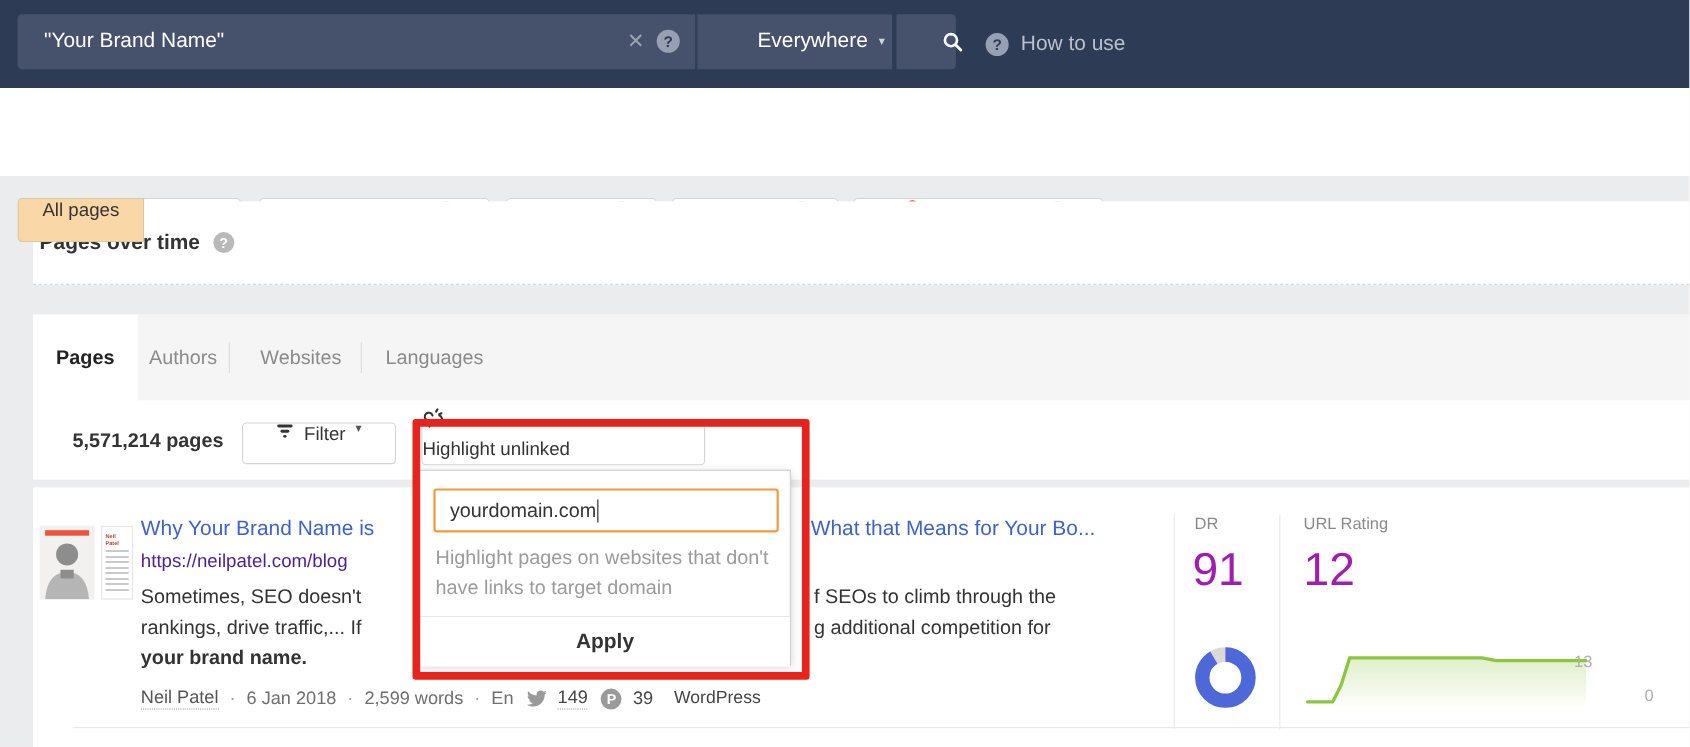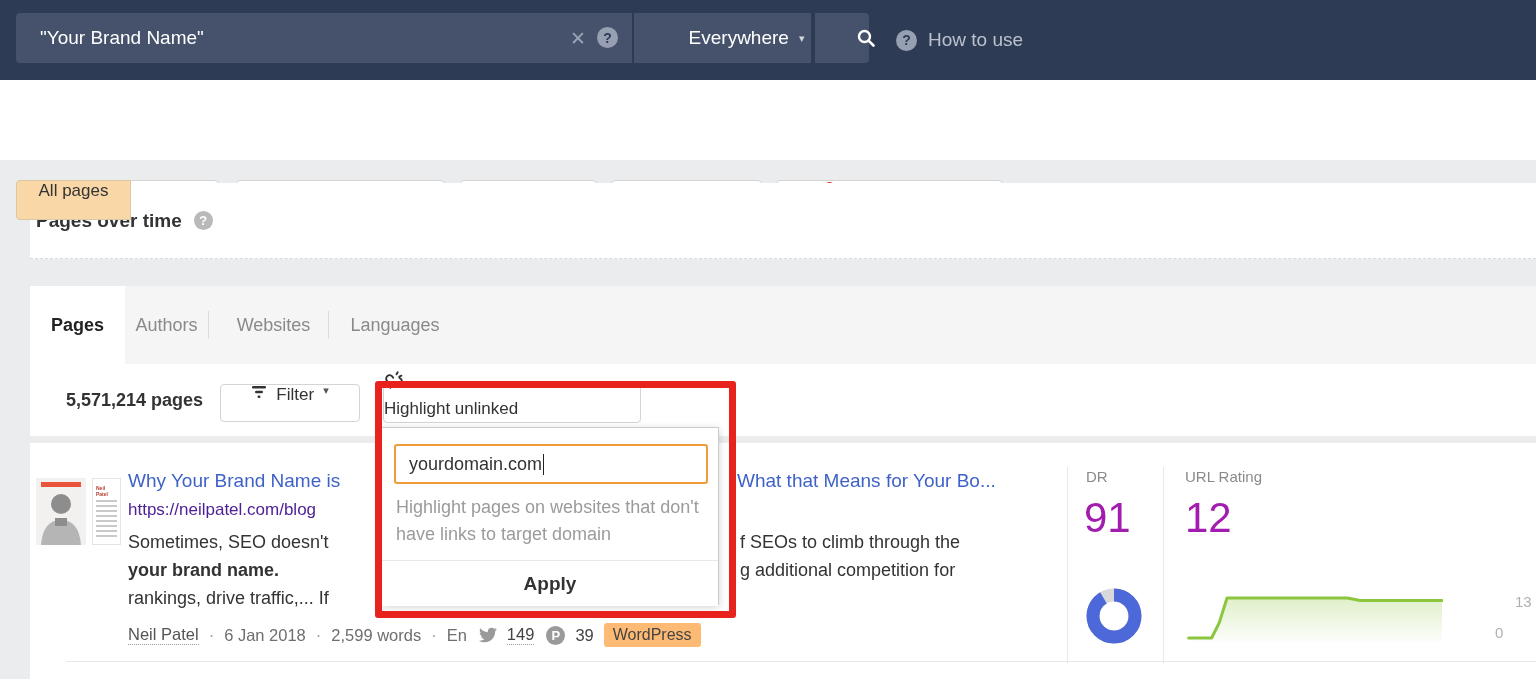--- a/index.html
+++ b/index.html
@@ -64,21 +64,21 @@
             z-index:10; pointer-events:none; }
 
   
   .r-title { font-size:19px; color:#3f62c9; cursor:pointer; white-space:nowrap; }
   .r-url { font-size:17px; color:#4c1d95; cursor:pointer; white-space:nowrap; }
   .r-desc { font-size:18px; line-height:28px; color:#333; white-space:nowrap; }
   .meta { display:flex; align-items:center; gap:10px; font-size:16.5px; color:#6e6e6e; white-space:nowrap; }
   .meta .dot { color:#9a9a9a; }
   .dotted { border-bottom:1px dotted #9a9a9a; cursor:pointer; }
   .darknum { color:#444; }
-  .badge { background:#fdba74; border-radius:3px; padding:3px 9px; color:#444; font-size:16px; }
+  .badge { background:#ffffff; border-radius:3px; padding:3px 9px; color:#444; font-size:16px; }
   .thumb-photo { left:36px; top:478px; width:50px; height:67px; background:#f2f1ef; overflow:hidden; }
   .thumb-page { left:92px; top:478px; width:29px; height:67px; background:#fff; border:1px solid #e4e4e4; padding:6px 3px 0 3px; }
   .thumb-title { display:block; font-size:5px; font-weight:bold; color:#b3402e; margin-bottom:3px; }
   .thumb-lines { height:40px; background:repeating-linear-gradient(#c9c9c9 0 2px, #fff 2px 5px); }
 
   
   .statdiv { width:1px; background:#e8e8e8; top:467px; height:196px; }
   .statlabel { font-size:15px; color:#8a8a8a; }
   .statvalue { font-size:42px; color:#a21caf; }
   .sparklabel { font-size:15px; color:#b0b0b0; }
@@ -207,22 +207,22 @@
     <span class="thumb-title">Neil Patel</span>
     <div class="thumb-lines"></div>
   </div>
 
   <div class="abs r-title" style="left:128px;top:470px">Why Your Brand Name is</div>
   <div class="abs r-title" style="left:737px;top:470px">What that Means for Your Bo...</div>
   <div class="abs r-url" style="left:128px;top:500px">https://neilpatel.com/blog</div>
 
   <div class="abs r-desc" style="left:128px;top:528px">
     <div>Sometimes, SEO doesn't</div>
+    <div>rankings, drive traffic,... If</div>
     <div style="font-weight:bold">your brand name.</div>
-    <div>rankings, drive traffic,... If</div>
   </div>
   <div class="abs r-desc" style="left:740px;top:528px">
     <div>f SEOs to climb through the</div>
     <div>g additional competition for</div>
   </div>
 
   <div class="abs meta" style="left:128px;top:623px">
     <span class="dotted" style="color:#555">Neil Patel</span>
     <span class="dot">·</span>
     <span>6 Jan 2018</span>
@@ -260,21 +260,21 @@
       <defs>
         <linearGradient id="sparkfill" x1="0" y1="0" x2="0" y2="1">
           <stop offset="0" stop-color="#8dc63f" stop-opacity="0.28"></stop>
           <stop offset="1" stop-color="#8dc63f" stop-opacity="0.02"></stop>
         </linearGradient>
       </defs>
       <path fill="url(#sparkfill)" d="M3.6,48.0 L26.6,48.0 L34.3,32.6 L42.0,8.0 L162.3,8.0 L175.1,10.5 L257.0,10.5 L257.0,52 L3.6,52 Z"></path>
       <path fill="none" stroke="#8cc63e" stroke-width="3" stroke-linejoin="round" stroke-linecap="round" d="M3.6,48.0 L26.6,48.0 L34.3,32.6 L42.0,8.0 L162.3,8.0 L175.1,10.5 L257.0,10.5"></path>
     </svg>
   </div>
-  <div class="abs sparklabel" style="left:1515px;top:593px">13</div>
+  <div class="abs sparklabel" style="left:1431px;top:593px">13</div>
   <div class="abs sparklabel" style="left:1495px;top:624px">0</div>
 
   <div class="abs btn hl-btn">
     <span style="display:inline-flex">
       <svg width="20" height="20" viewBox="0 0 20 20" fill="none" stroke="#333" stroke-width="1.9" stroke-linecap="round">
         <path d="M9.2 7.8 A3.6 3.6 0 1 0 4.6 12.2"></path>
         <path d="M10.8 12.2 A3.6 3.6 0 1 0 15.4 7.8"></path>
         <path d="M12.5 4.2 l1.2 -2"></path>
         <path d="M15.3 6.6 l2.1 -0.9"></path>
         <path d="M4.7 13.4 l-2.1 0.9"></path>

